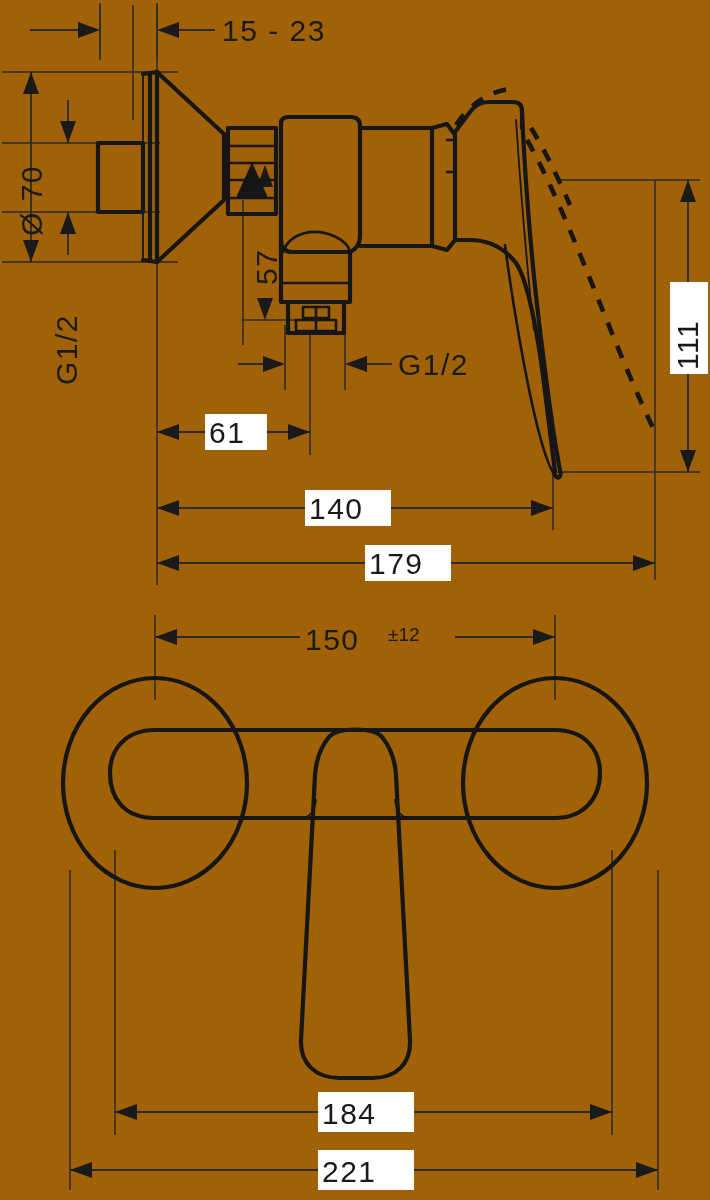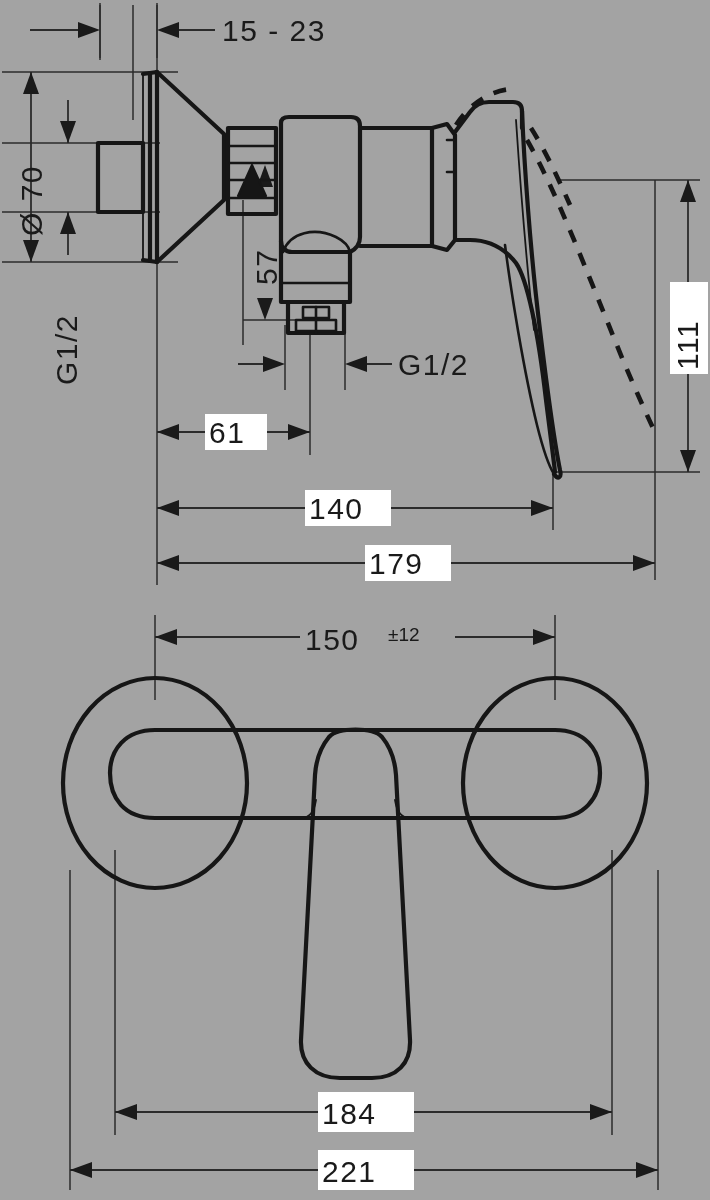--- a/index.html
+++ b/index.html
@@ -8,21 +8,21 @@
     padding: 0;
     background: #ffffff;
   }
   body {
     font-family: "Liberation Sans", sans-serif;
   }
   #sheet {
     position: relative;
     width: 710px;
     height: 1200px;
-    background: #a3a3a3;
+    background: #a16207;
     overflow: hidden;
   }
   #drawing {
     position: absolute;
     left: 0;
     top: 0;
     width: 710px;
     height: 1200px;
   }
   .dimtext {

